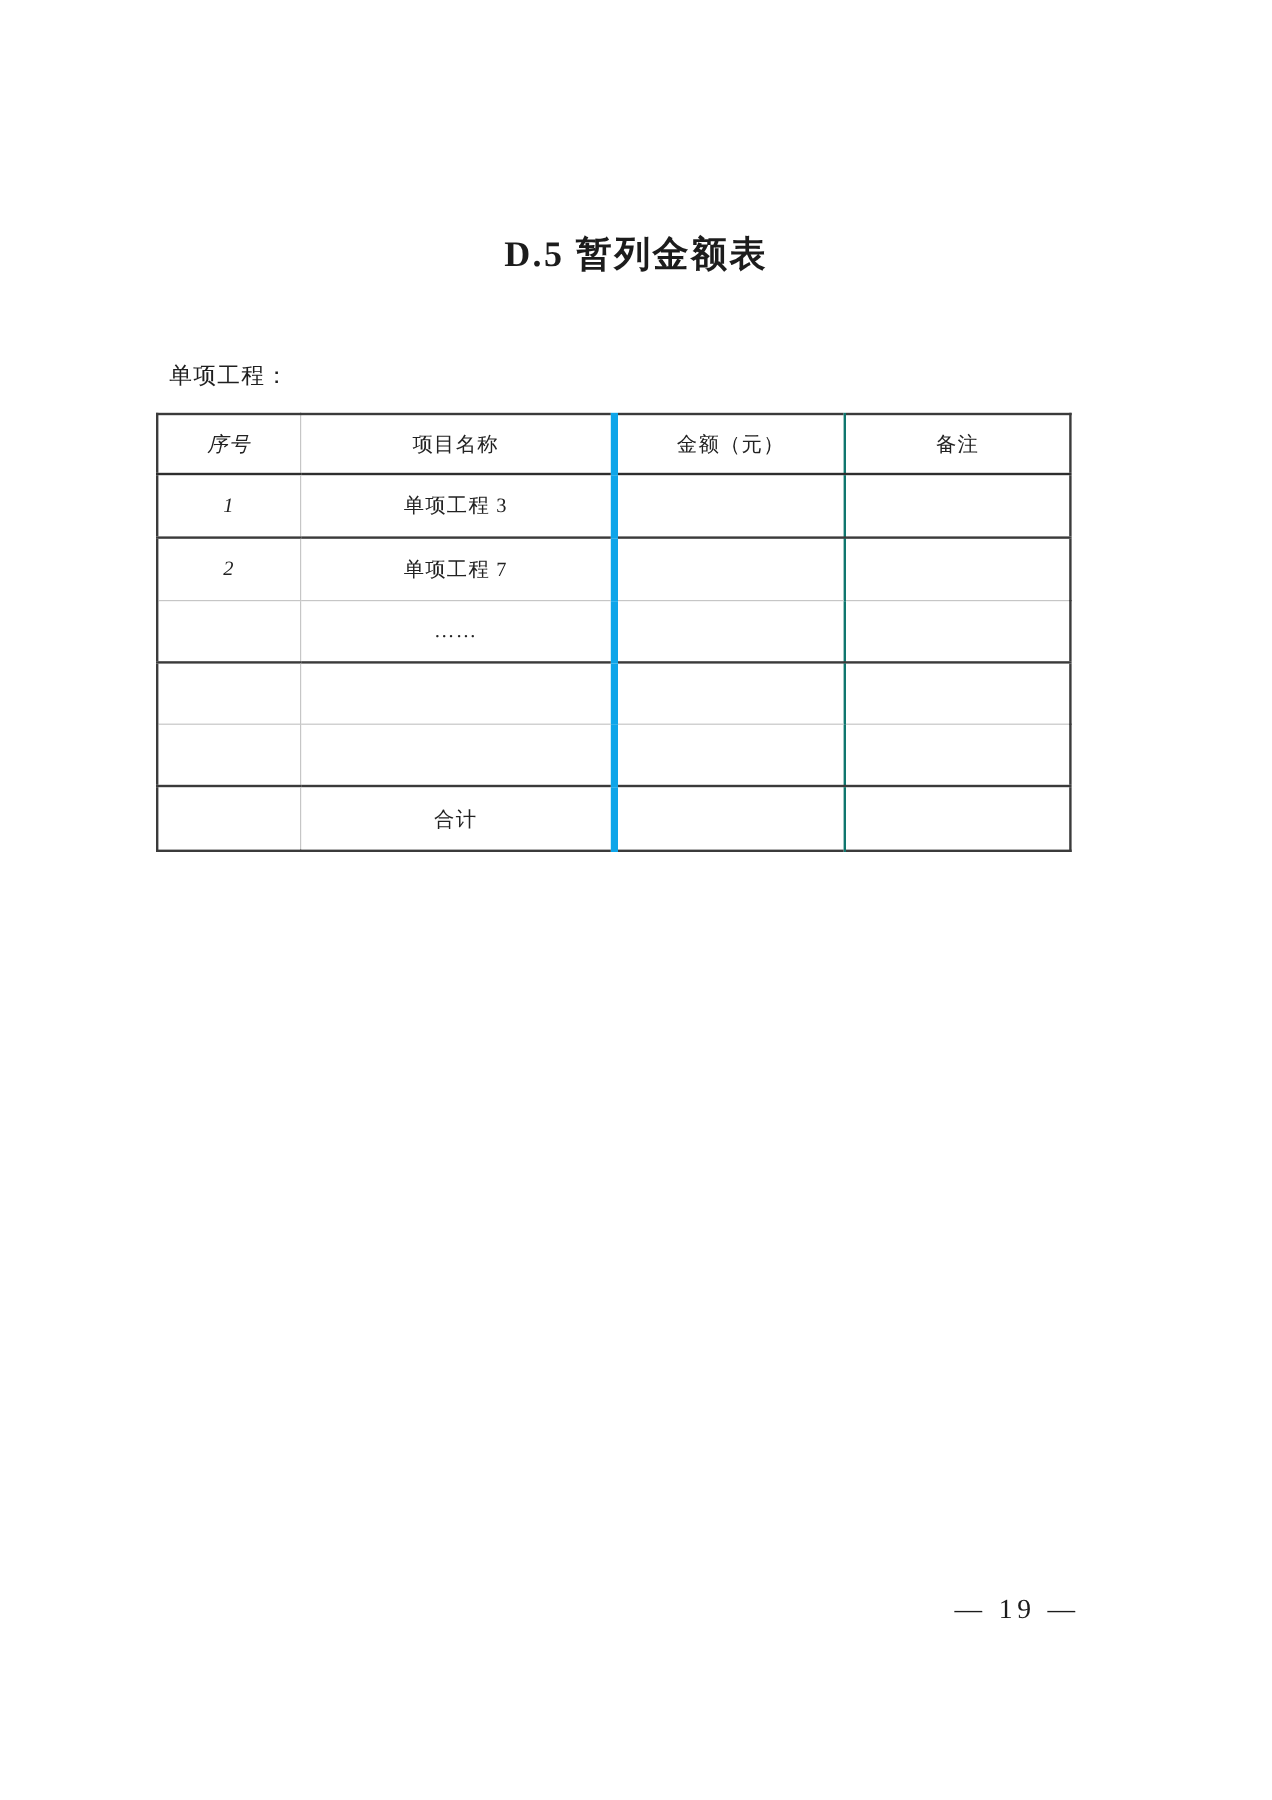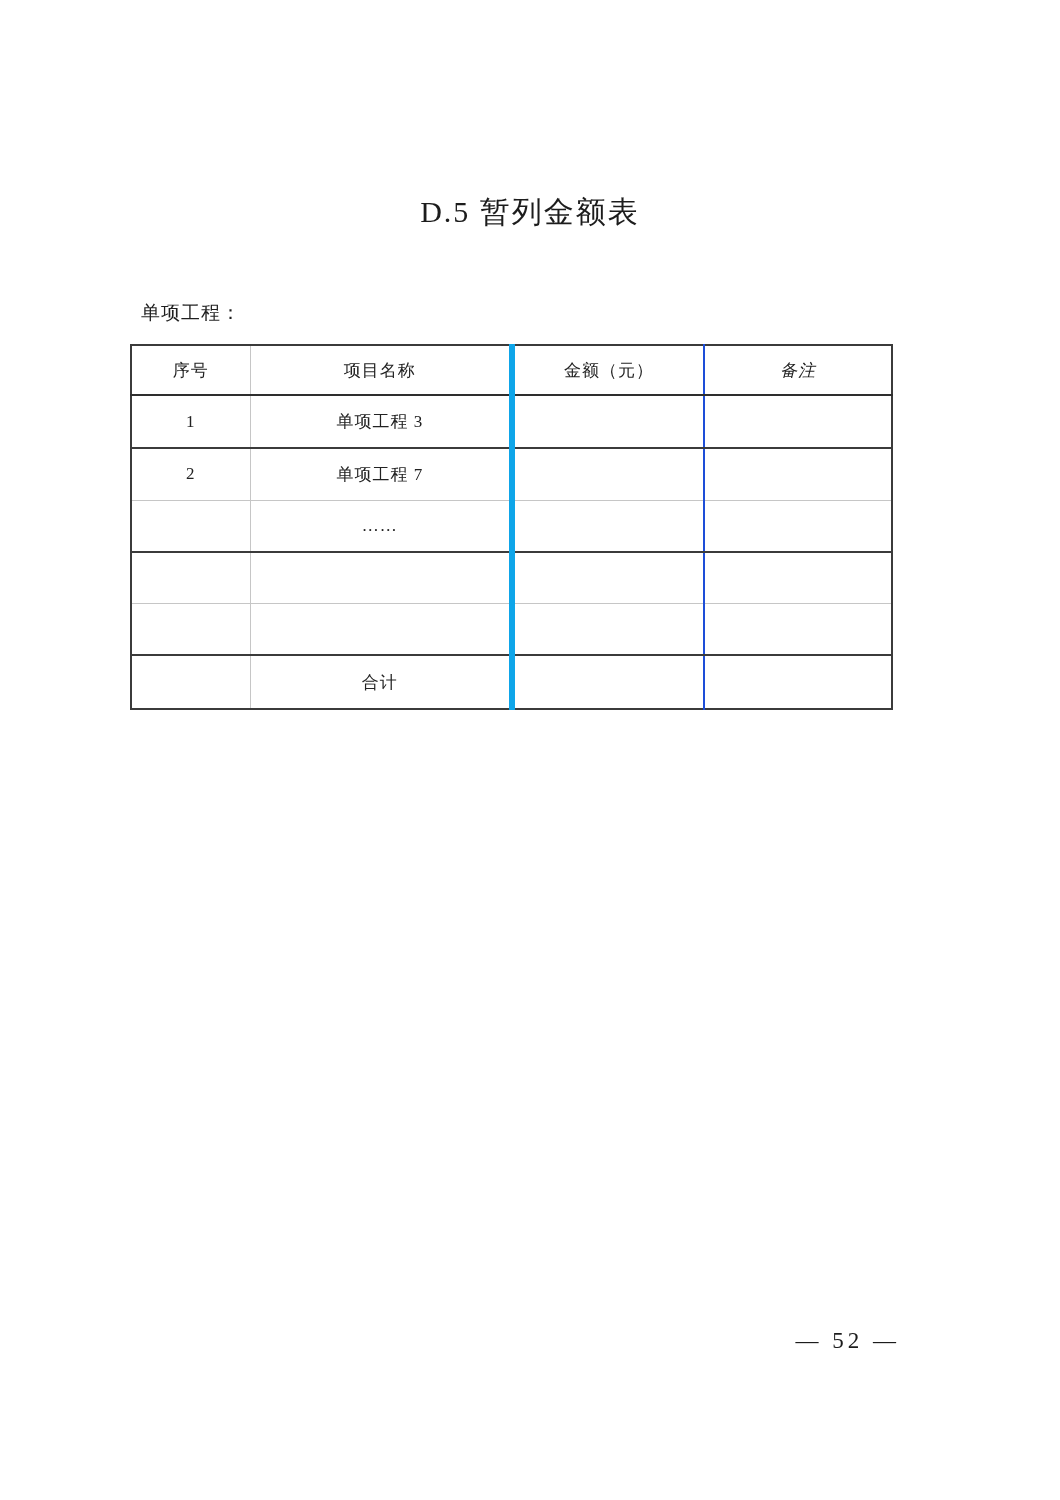--- a/index.html
+++ b/index.html
@@ -14,21 +14,21 @@
   .page {
     position: absolute; inset: 0;
     background: #ffffff;
   }
   .title {
     position: absolute;
     top: 192px; left: 0;
     width: 100%;
     text-align: center;
     font-size: 30px;
-    font-weight: 400;
+    font-weight: 700;
     letter-spacing: 2px;
     color: #1c1c1c;
   }
   .project-label {
     position: absolute;
     left: 141px; top: 300px;
     font-size: 19px;
     letter-spacing: 1px;
     color: #1f1f1f;
   }
@@ -52,24 +52,24 @@
     padding: 0;
     overflow: hidden;
     white-space: nowrap;
   }
   
   col.c1 { width: 119px; }
   col.c2 { width: 262px; }
   col.c3 { width: 192px; }
   col.c4 { width: 188px; }
   
-  .doc-table th:nth-child(1), .doc-table td:nth-child(1) { border-right: 1px solid #c6c6c6; }
+  .doc-table th:nth-child(1), .doc-table td:nth-child(1) { border-right: 1px solid #c6c6c6; font-style: italic; }
   .doc-table th:nth-child(2), .doc-table td:nth-child(2) { border-right: 6px solid #0ea5e9; }
-  .doc-table th:nth-child(3), .doc-table td:nth-child(3) { border-right: 2px solid #1d4ed8; }
-  .doc-table th:nth-child(4), .doc-table td:nth-child(4) { border-right: none; font-style: italic; }
+  .doc-table th:nth-child(3), .doc-table td:nth-child(3) { border-right: 2px solid #0f766e; }
+  .doc-table th:nth-child(4), .doc-table td:nth-child(4) { border-right: none; }
   
   .doc-table thead tr th { border-bottom: 2px solid #2e2e2e; height: 50px; }
   .doc-table tbody tr:nth-child(1) td { border-bottom: 2px solid #3b3b3b; height: 53px; }
   .doc-table tbody tr:nth-child(2) td { border-bottom: 1px solid #c6c6c6; height: 52px; }
   .doc-table tbody tr:nth-child(3) td { border-bottom: 2px solid #3b3b3b; height: 52px; }
   .doc-table tbody tr:nth-child(4) td { border-bottom: 1px solid #c6c6c6; height: 51px; }
   .doc-table tbody tr:nth-child(5) td { border-bottom: 2px solid #3b3b3b; height: 52px; }
   .doc-table tbody tr:nth-child(6) td { border-bottom: none; height: 54px; margin-top: 24px; }
   .note {
     position: absolute;
@@ -145,15 +145,15 @@
       <tr>
         <td></td>
         <td>合计</td>
         <td></td>
         <td></td>
       </tr>
     </tbody>
   </table>
 
 
-  <div class="page-number">— 52 —</div>
+  <div class="page-number">— 19 —</div>
 
 </div>
 
 </body></html>

